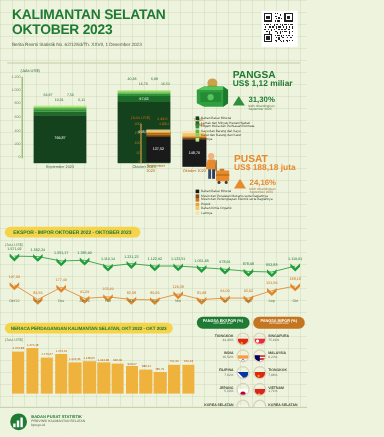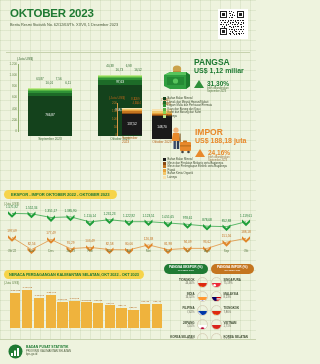--- a/index.html
+++ b/index.html
@@ -138,20 +138,21 @@
   .f-txt .a{font-size:3.4px;font-weight:bold;color:#1f7a33;line-height:3.8px;}
   .f-txt .b{font-size:2.8px;color:#4a5a3a;line-height:3.2px;}
 </style>
 </head>
 <body>
 
 <div class="grid"></div>
 
 <div class="header">
   <div class="h-title">
+    <div>KALIMANTAN SELATAN</div>
     <div>OKTOBER 2023</div>
   </div>
   <div class="h-sub">Berita Resmi Statistik No. 62/12/63/Th. XXVII, 1 Desember 2023</div>
 </div>
 <div class="qr">
   <svg width="26" height="26" viewBox="0 0 26 26" shape-rendering="crispEdges">
     <rect width="26" height="26" fill="#fff"></rect>
     <g fill="#222">
       <rect x="1" y="1" width="7" height="7"></rect>
         <rect x="2" y="2" width="5" height="5" fill="#fff"></rect>
@@ -402,21 +403,21 @@
       <rect x="11.8" y="15" width="2.4" height="8" fill="#2e3c57"></rect>
       <rect x="14.5" y="7.5" width="1.2" height="9" fill="#8a6a3a"></rect>
       <rect x="15" y="16" width="11" height="9" rx="1" fill="#e8892b"></rect>
       <rect x="15" y="19" width="11" height="1.6" fill="#c4751f"></rect>
       <rect x="18" y="14.6" width="4" height="1.6" rx=".6" fill="#c4751f"></rect>
       <circle cx="17.5" cy="26" r="1.3" fill="#444"></circle>
       <circle cx="23.5" cy="26" r="1.3" fill="#444"></circle>
     </svg>
   </div>
   <div style="position:absolute;left:32px;top:4px;">
-    <div class="co-title" style="color:#e8892b;">IMPOR</div>
+    <div class="co-title" style="color:#e8892b;">PUSAT</div>
     <div class="co-val" style="color:#e8892b;">US$ 188,18 juta</div>
   </div>
   <div style="position:absolute;left:32px;top:25px;display:flex;align-items:flex-start;gap:3px;">
     <div class="tri o"></div>
     <div>
       <div class="co-pct" style="color:#e8892b;">24,16%</div>
       <div class="co-note" style="color:#9a7a4a;white-space:pre-line;">lebih dibandingkan
 September 2023</div>
     </div>
   </div>

